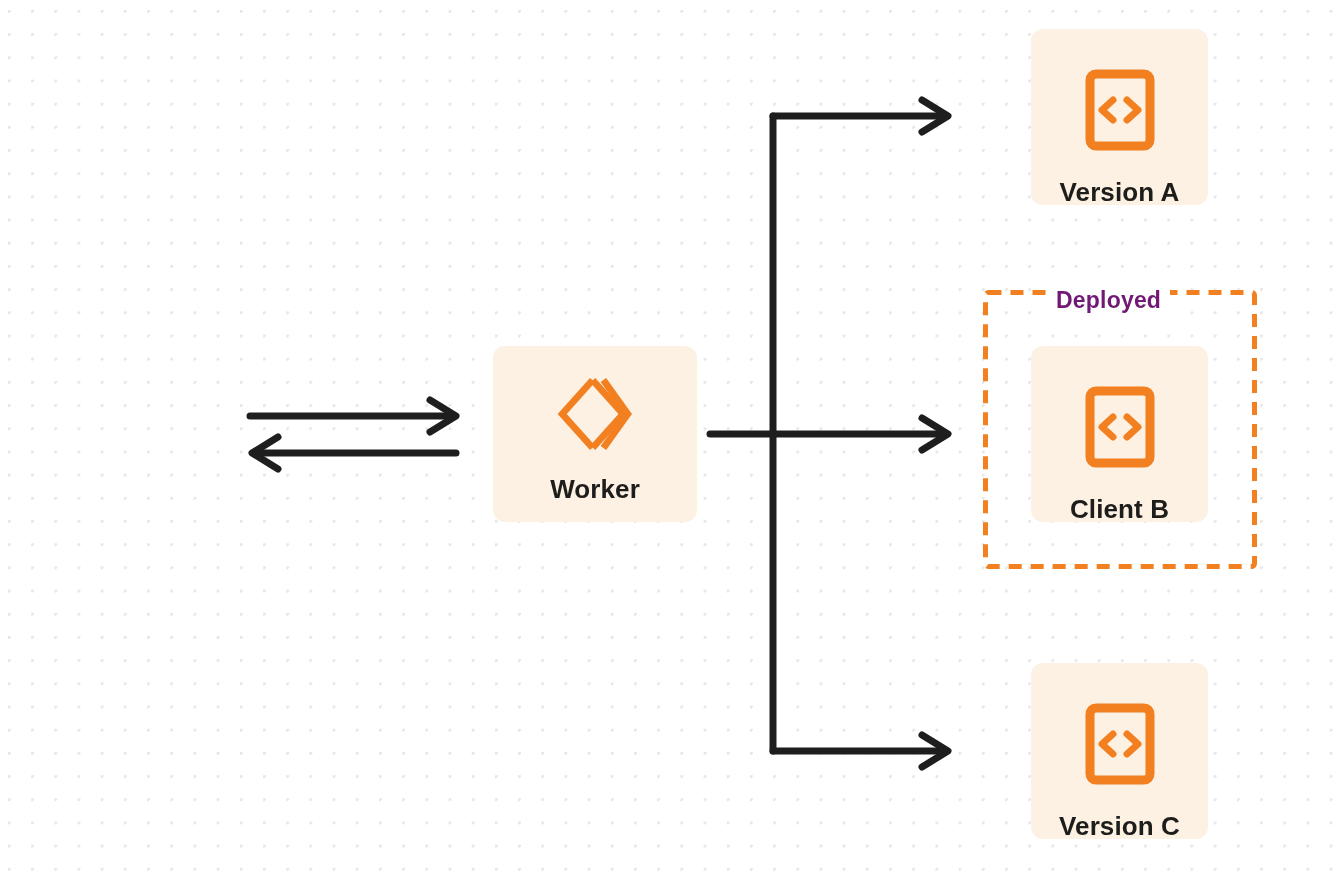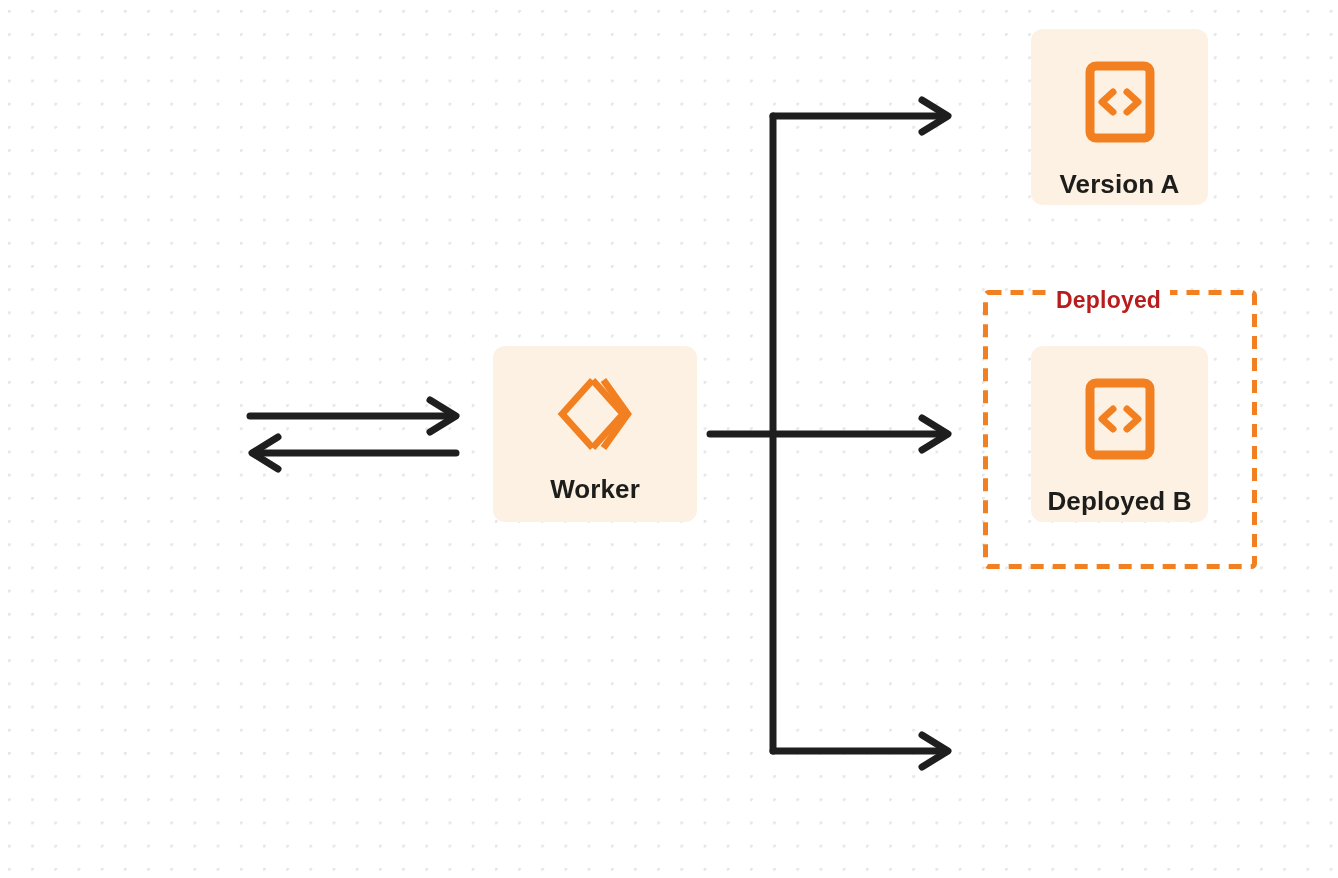--- a/index.html
+++ b/index.html
@@ -61,21 +61,21 @@
     justify-content: flex-start;
     padding-top: 28px;
   }
   #worker-node .node-label { font-size: 26px; margin-top: 18px; }
 
   
   .version-node {
     width: 177px;
     height: 176px;
     background: #fdf1e3;
-    justify-content: flex-start;
+    justify-content: flex-end;
     padding-top: 32px;
   }
   .version-node .node-label { font-size: 26px; margin-top: 24px; }
 
   #version-a-node { left: 1031px; top: 29px; }
   #version-b-node { left: 1031px; top: 346px; }
   #version-c-node { left: 1031px; top: 663px; }
 
   
   #deployed-frame {
@@ -87,21 +87,21 @@
     pointer-events: none;
   }
   #deployed-frame svg { display: block; overflow: visible; }
 
   #deployed-label {
     position: absolute;
     left: 1047px;
     top: 286px;
     font-size: 23px;
     font-weight: bold;
-    color: #b91c1c;
+    color: #701a75;
     background: #ffffff;
     padding: 0 9px;
     line-height: 28px;
     letter-spacing: 0.2px;
   }
 
   
   #traffic-label {
     position: absolute;
     left: 790px;
@@ -202,18 +202,30 @@
   <div class="node version-node" id="version-b-node">
     <span>
       <svg width="70" height="82" viewBox="0 0 70 82" xmlns="http://www.w3.org/2000/svg">
         <rect x="5" y="5" width="60" height="72" rx="6" ry="6" fill="none" stroke="#F38020" stroke-width="9"></rect>
         <g fill="none" stroke="#F38020" stroke-width="7" stroke-linecap="round" stroke-linejoin="round">
           <polyline points="28,31 17,41 28,51"></polyline>
           <polyline points="42,31 53,41 42,51"></polyline>
         </g>
       </svg>
     </span>
-    <div class="node-label">Deployed B</div>
-  </div>
-
+    <div class="node-label">Client B</div>
+  </div>
+
+  <div class="node version-node" id="version-c-node">
+    <span>
+      <svg width="70" height="82" viewBox="0 0 70 82" xmlns="http://www.w3.org/2000/svg">
+        <rect x="5" y="5" width="60" height="72" rx="6" ry="6" fill="none" stroke="#F38020" stroke-width="9"></rect>
+        <g fill="none" stroke="#F38020" stroke-width="7" stroke-linecap="round" stroke-linejoin="round">
+          <polyline points="28,31 17,41 28,51"></polyline>
+          <polyline points="42,31 53,41 42,51"></polyline>
+        </g>
+      </svg>
+    </span>
+    <div class="node-label">Version C</div>
+  </div>
 
 
 </div>
 
 </body></html>

